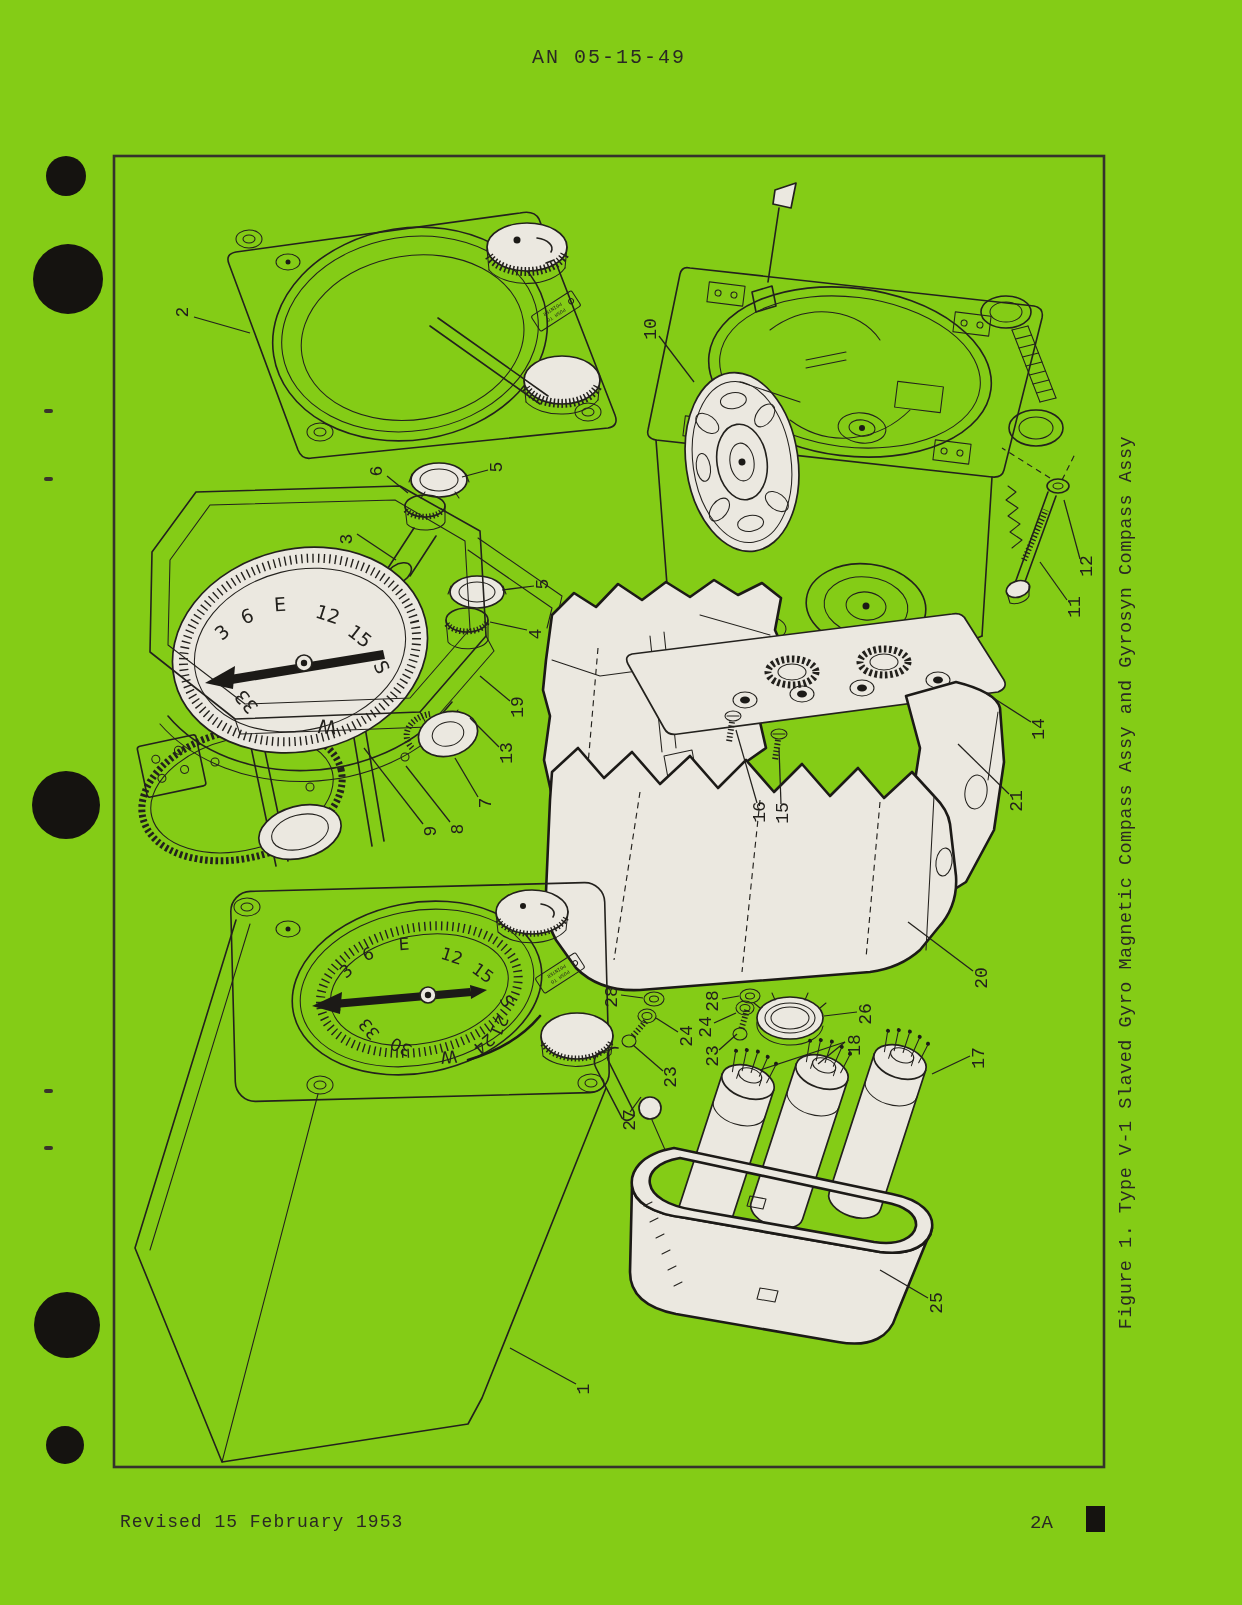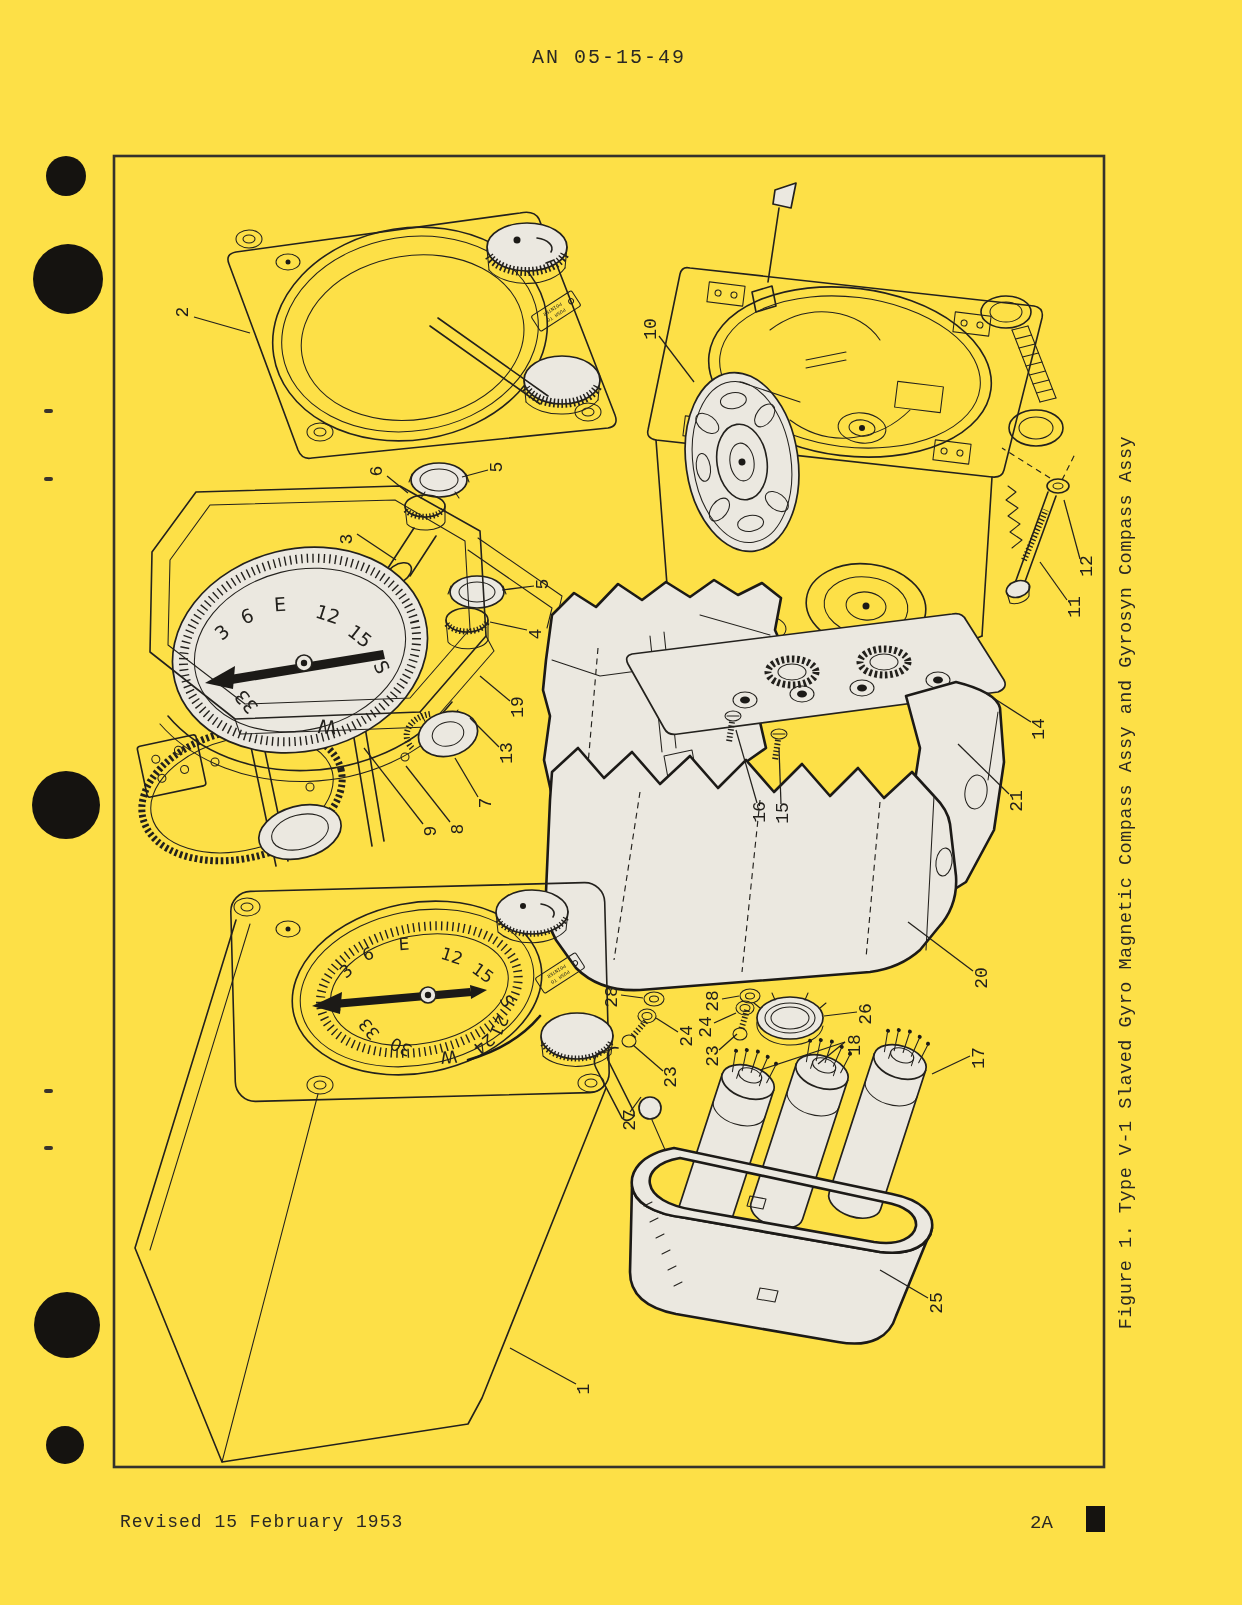--- a/index.html
+++ b/index.html
@@ -1,18 +1,18 @@
 <!DOCTYPE html>
 <html><head>
 <meta charset="utf-8">
 <style>
   html,body{margin:0;padding:0;}
   body{background:#9a968c;font-family:"Liberation Mono","DejaVu Sans Mono",monospace;}
   .page{position:relative;width:1242px;height:1605px;margin:0 auto;
-        background:#fde047;overflow:hidden;color:#211f1c;}
+        background:#84cc16;overflow:hidden;color:#211f1c;}
   
   .punch{position:absolute;background:#151310;border-radius:50%;}
   .tick-mark{position:absolute;background:#3a342c;border-radius:2px;width:9px;height:4px;}
   
   .header-id{position:absolute;top:46px;left:0;width:1218px;text-align:center;
              font-size:20px;letter-spacing:2px;color:#2a2824;}
   .footer-left{position:absolute;top:1512px;left:120px;font-size:18px;font-weight:400;
                letter-spacing:1px;color:#2a2824;}
   .page-num{position:absolute;top:1512px;left:1030px;font-size:19px;color:#2a2824;}
   .page-num-block{position:absolute;top:1506px;left:1086px;width:19px;height:26px;background:#151310;}

